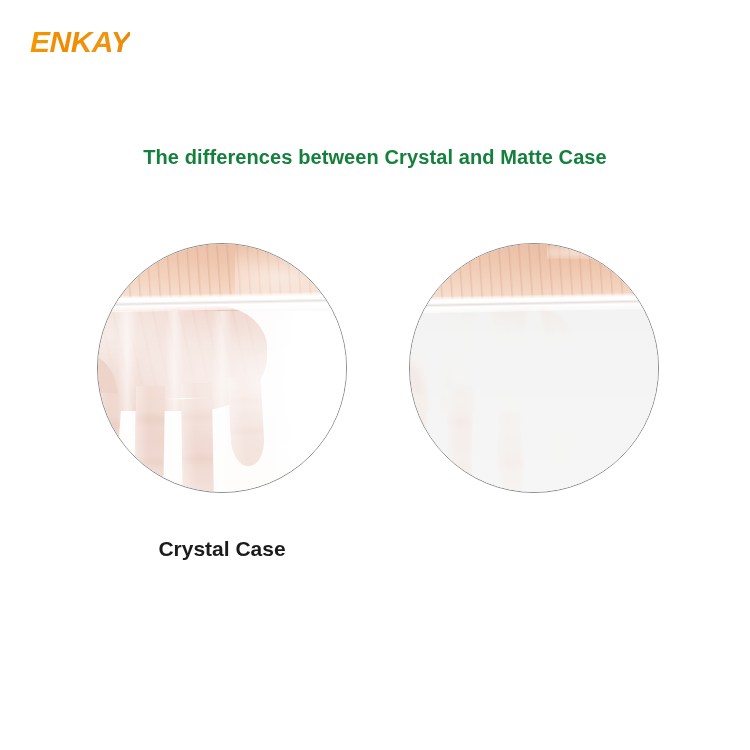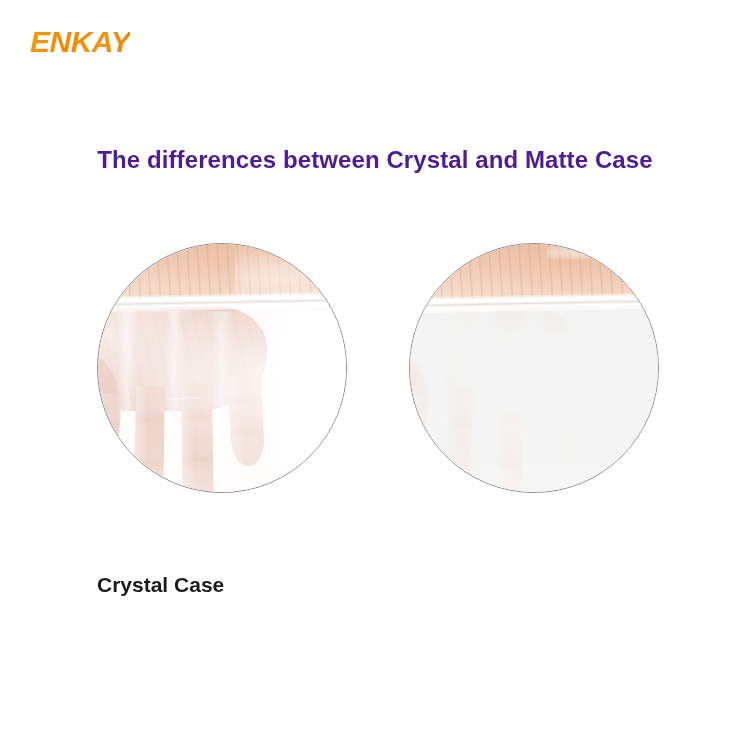--- a/index.html
+++ b/index.html
@@ -45,23 +45,23 @@
     text-align: center;
   }
 
   
   .headline {
     position: absolute;
     left: 0;
     top: 146px;
     width: 750px;
     text-align: center;
-    font-size: 24px;
+    font-size: 20px;
     font-weight: bold;
-    color: #4c1d95;
+    color: #15803d;
     letter-spacing: 0.1px;
   }
 
   
   .panel {
     position: absolute;
     top: 243px;
     width: 250px;
     height: 250px;
   }
@@ -282,24 +282,24 @@
     height: 74%;
     background: linear-gradient(180deg, rgba(255,255,255,0.34), rgba(255,255,255,0.50));
     pointer-events: none;
   }
 
   
   .caption {
     position: absolute;
     top: 537px;
     width: 250px;
+    text-align: center;
     font-size: 21px;
     font-weight: bold;
     color: #1b1b1b;
-    margin-top: 36px;
   }
   .caption.left  { left: 97px; }
   .caption.right { left: 409px; }
 </style>
 </head>
 <body>
 
 <div class="page">
 
   <div class="brand brand-fallback">ENKAY</div>

